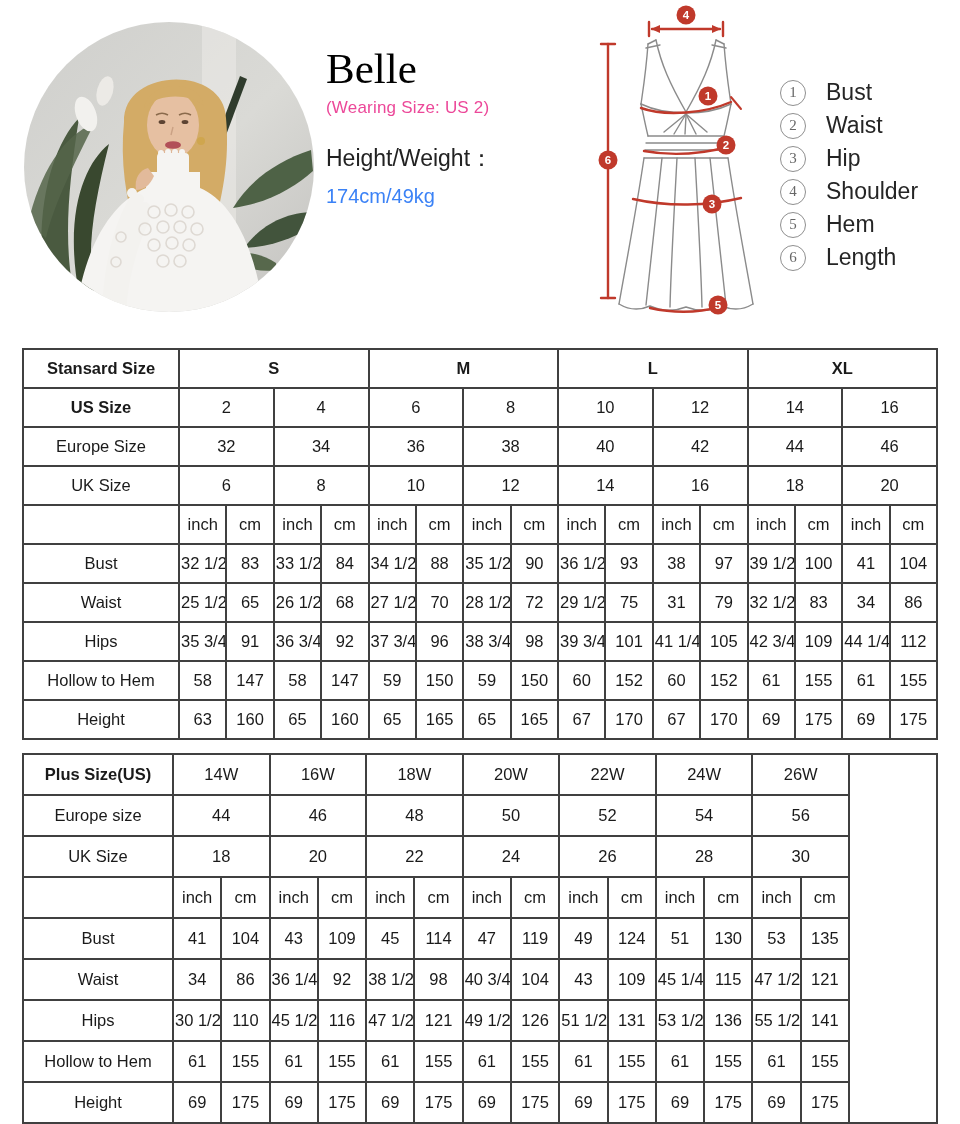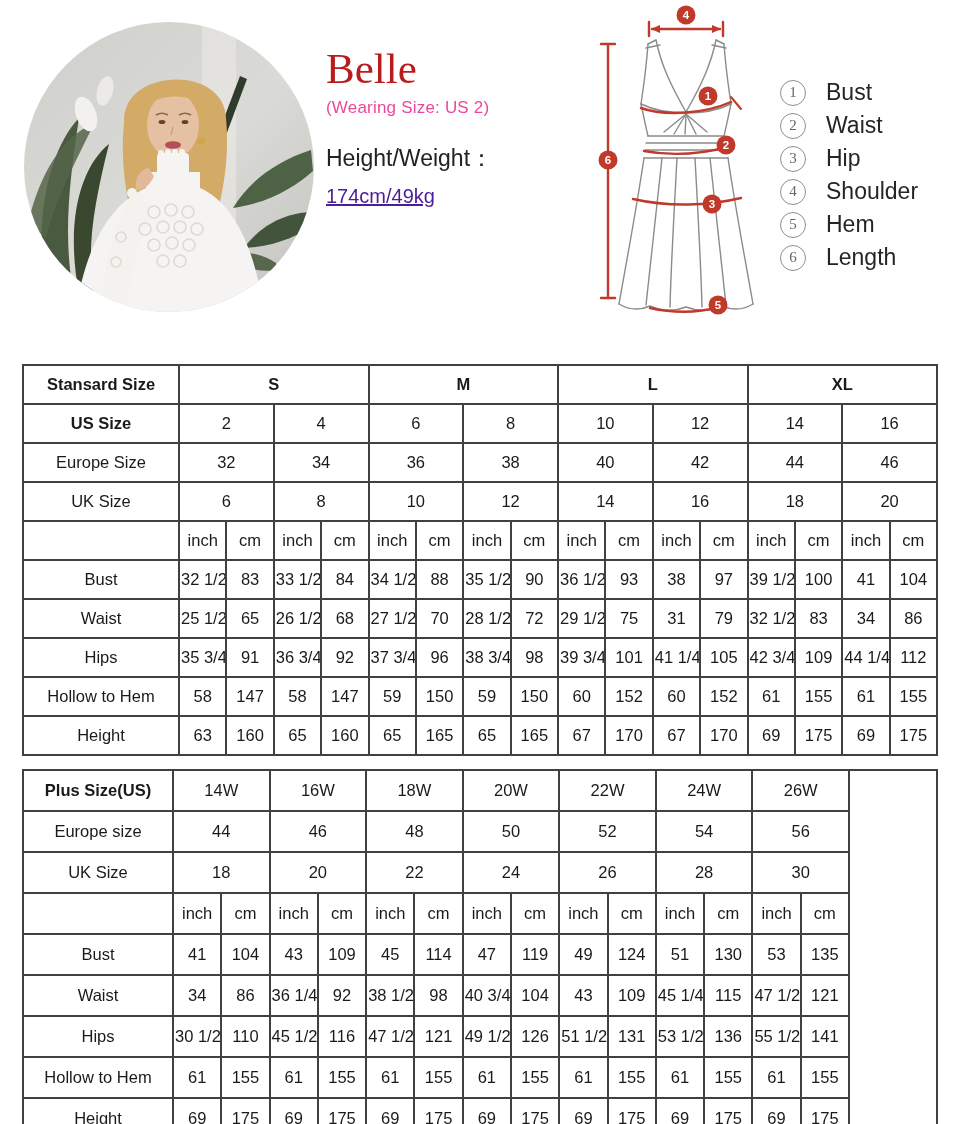--- a/index.html
+++ b/index.html
@@ -4,41 +4,41 @@
 <style>
   html,body{margin:0;padding:0;}
   body{
     width:960px;height:1124px;background:#ffffff;position:relative;
     font-family:"Liberation Sans",sans-serif;color:#1f1f1f;
   }
   
   .hero{position:relative;height:348px;}
   .photo{position:absolute;left:24px;top:22px;width:290px;height:290px;border-radius:50%;overflow:hidden;}
   .info{position:absolute;left:326px;top:46px;width:215px;}
-  .name{font-family:"Liberation Serif","DejaVu Serif",serif;font-size:43px;line-height:46px;color:#b91c1c;}
+  .name{font-family:"Liberation Serif","DejaVu Serif",serif;font-size:43px;line-height:46px;color:#000000;}
   .wearing{font-size:17px;margin-top:6px;color:#ec4899;letter-spacing:.2px;}
   .lab{font-size:23px;margin-top:25px;color:#222;}
-  .val{font-size:20px;margin-top:11px;color:#4c1d95;text-decoration:underline;}
+  .val{font-size:20px;margin-top:11px;color:#3b82f6;}
   .diagram{position:absolute;left:586px;top:2px;}
   .legend{position:absolute;left:780px;top:76px;}
   .legend-item{display:flex;align-items:center;height:33px;}
   .circ{
     width:24px;height:24px;border:1.6px solid #8f8f8f;border-radius:50%;
     color:#666;font-family:"Liberation Serif","DejaVu Serif",serif;font-size:15px;
     display:flex;align-items:center;justify-content:center;flex:0 0 auto;
   }
   .leg-lbl{font-size:23px;color:#252525;margin-left:20px;}
   
   table{border-collapse:collapse;table-layout:fixed;margin-left:22px;width:916px;}
   td{
     border:2px solid #404040;text-align:center;vertical-align:middle;
     font-size:16.5px;padding:0 1px;white-space:nowrap;overflow:hidden;color:#1a1a1a;
   }
   td.b{font-weight:bold;}
-  .std{margin-top:16px;}
+  .std{margin-top:0;}
   .std td{height:37px;}
   .plus{margin-top:13px;border-radius:29px;}
   .plus td{height:39px;}
 </style>
 </head>
 <body>
 
 <div class="hero">
 
   <div class="photo">

